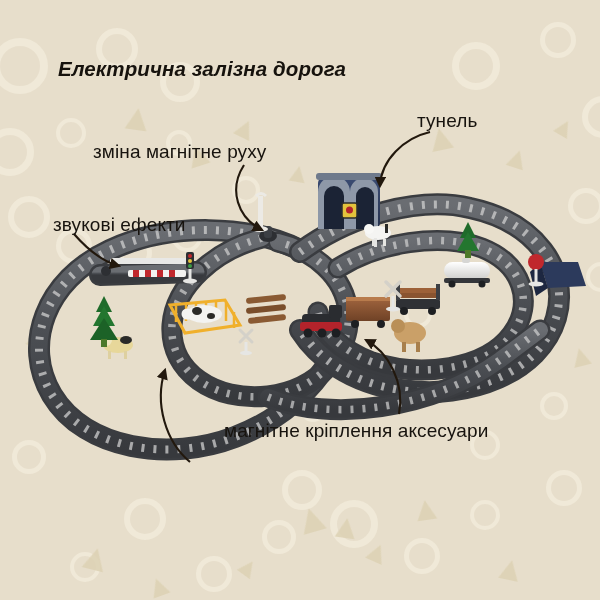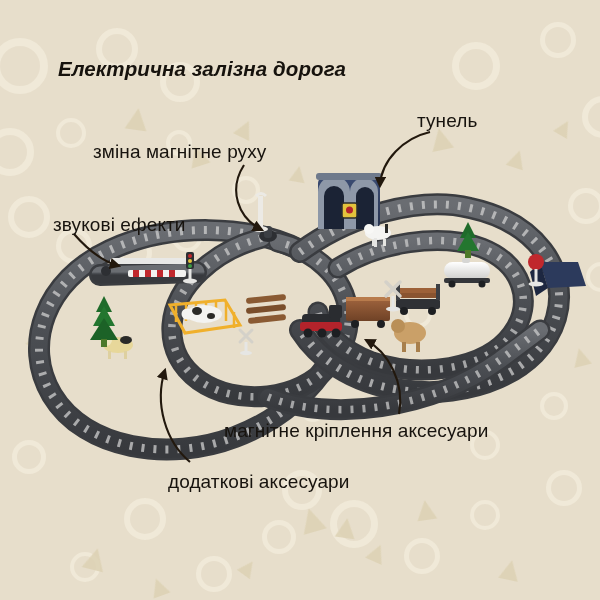--- a/index.html
+++ b/index.html
@@ -382,15 +382,14 @@
       <path d="M190 462 C 166 442, 154 404, 165 370"></path>
     </g>
   </svg>
 
   <div class="title">Електрична залізна дорога</div>
 
   <div class="label lab-tunnel">тунель</div>
   <div class="label lab-direction">зміна магнітне руху</div>
   <div class="label lab-sound">звукові ефекти</div>
   <div class="label lab-magnet">магнітне кріплення аксесуари</div>
-  <div class="label lab-extra">додаткові аксесуари</div>
 
 </div>
 
 </body></html>

